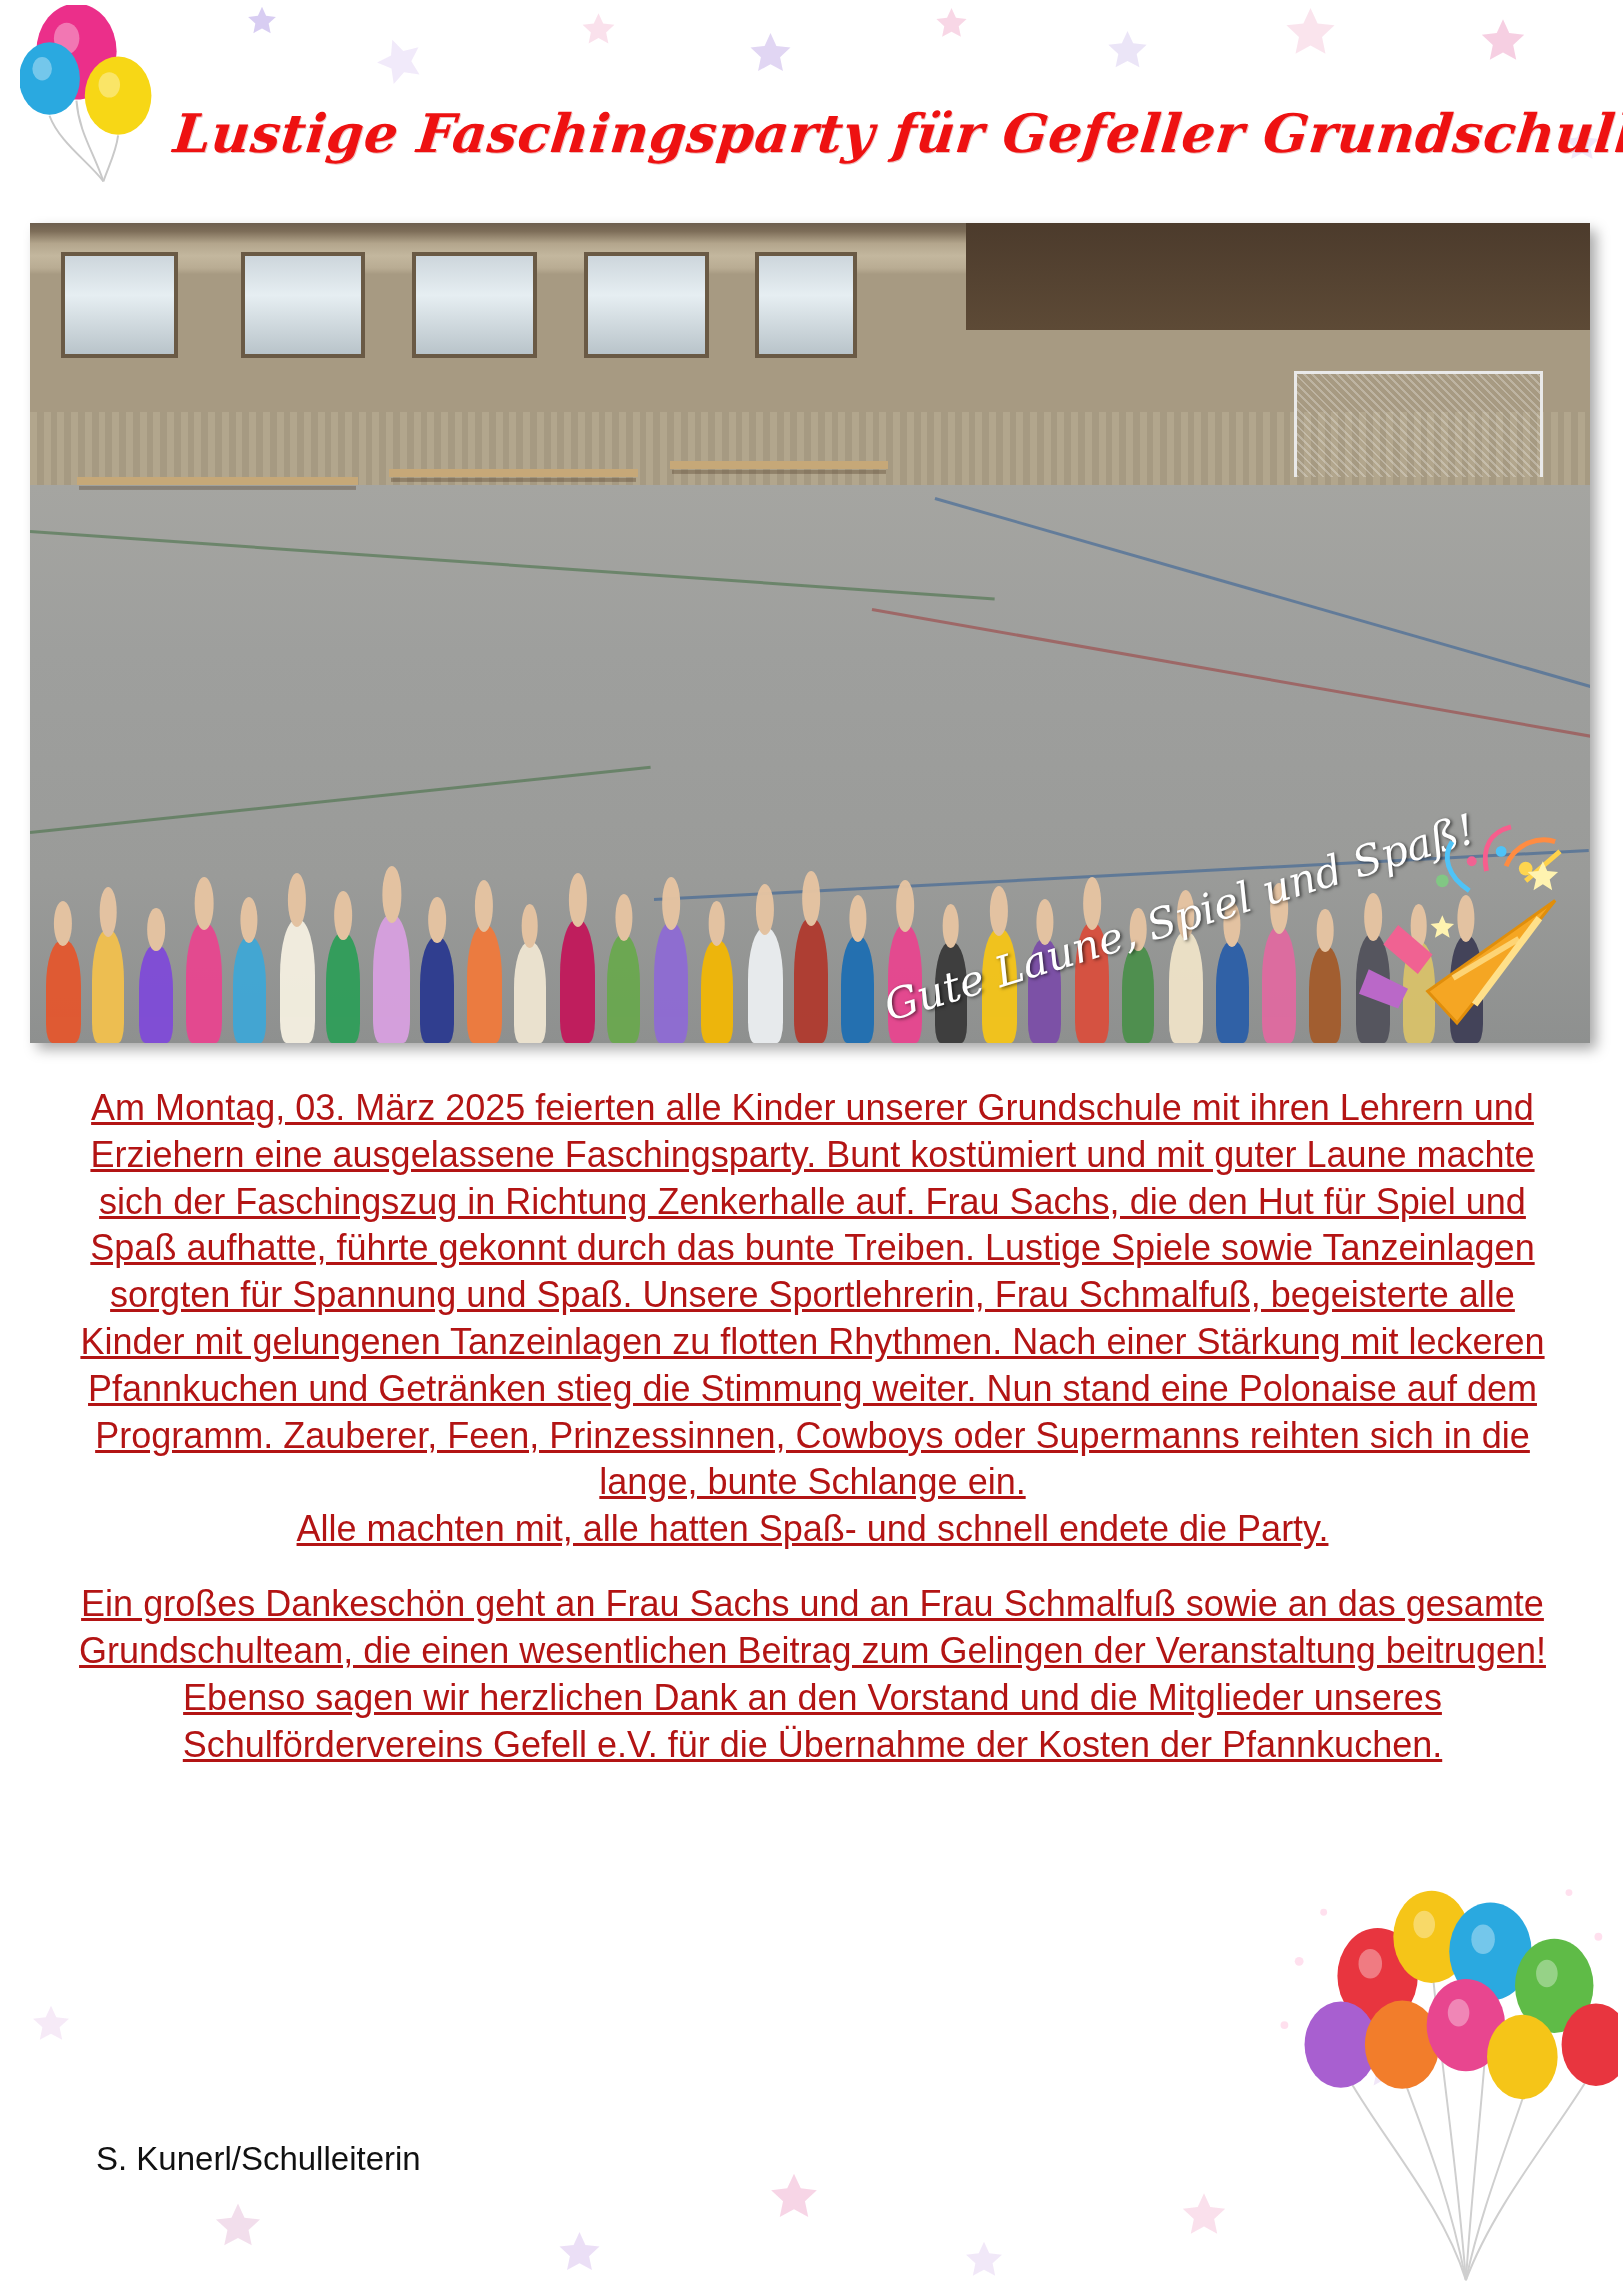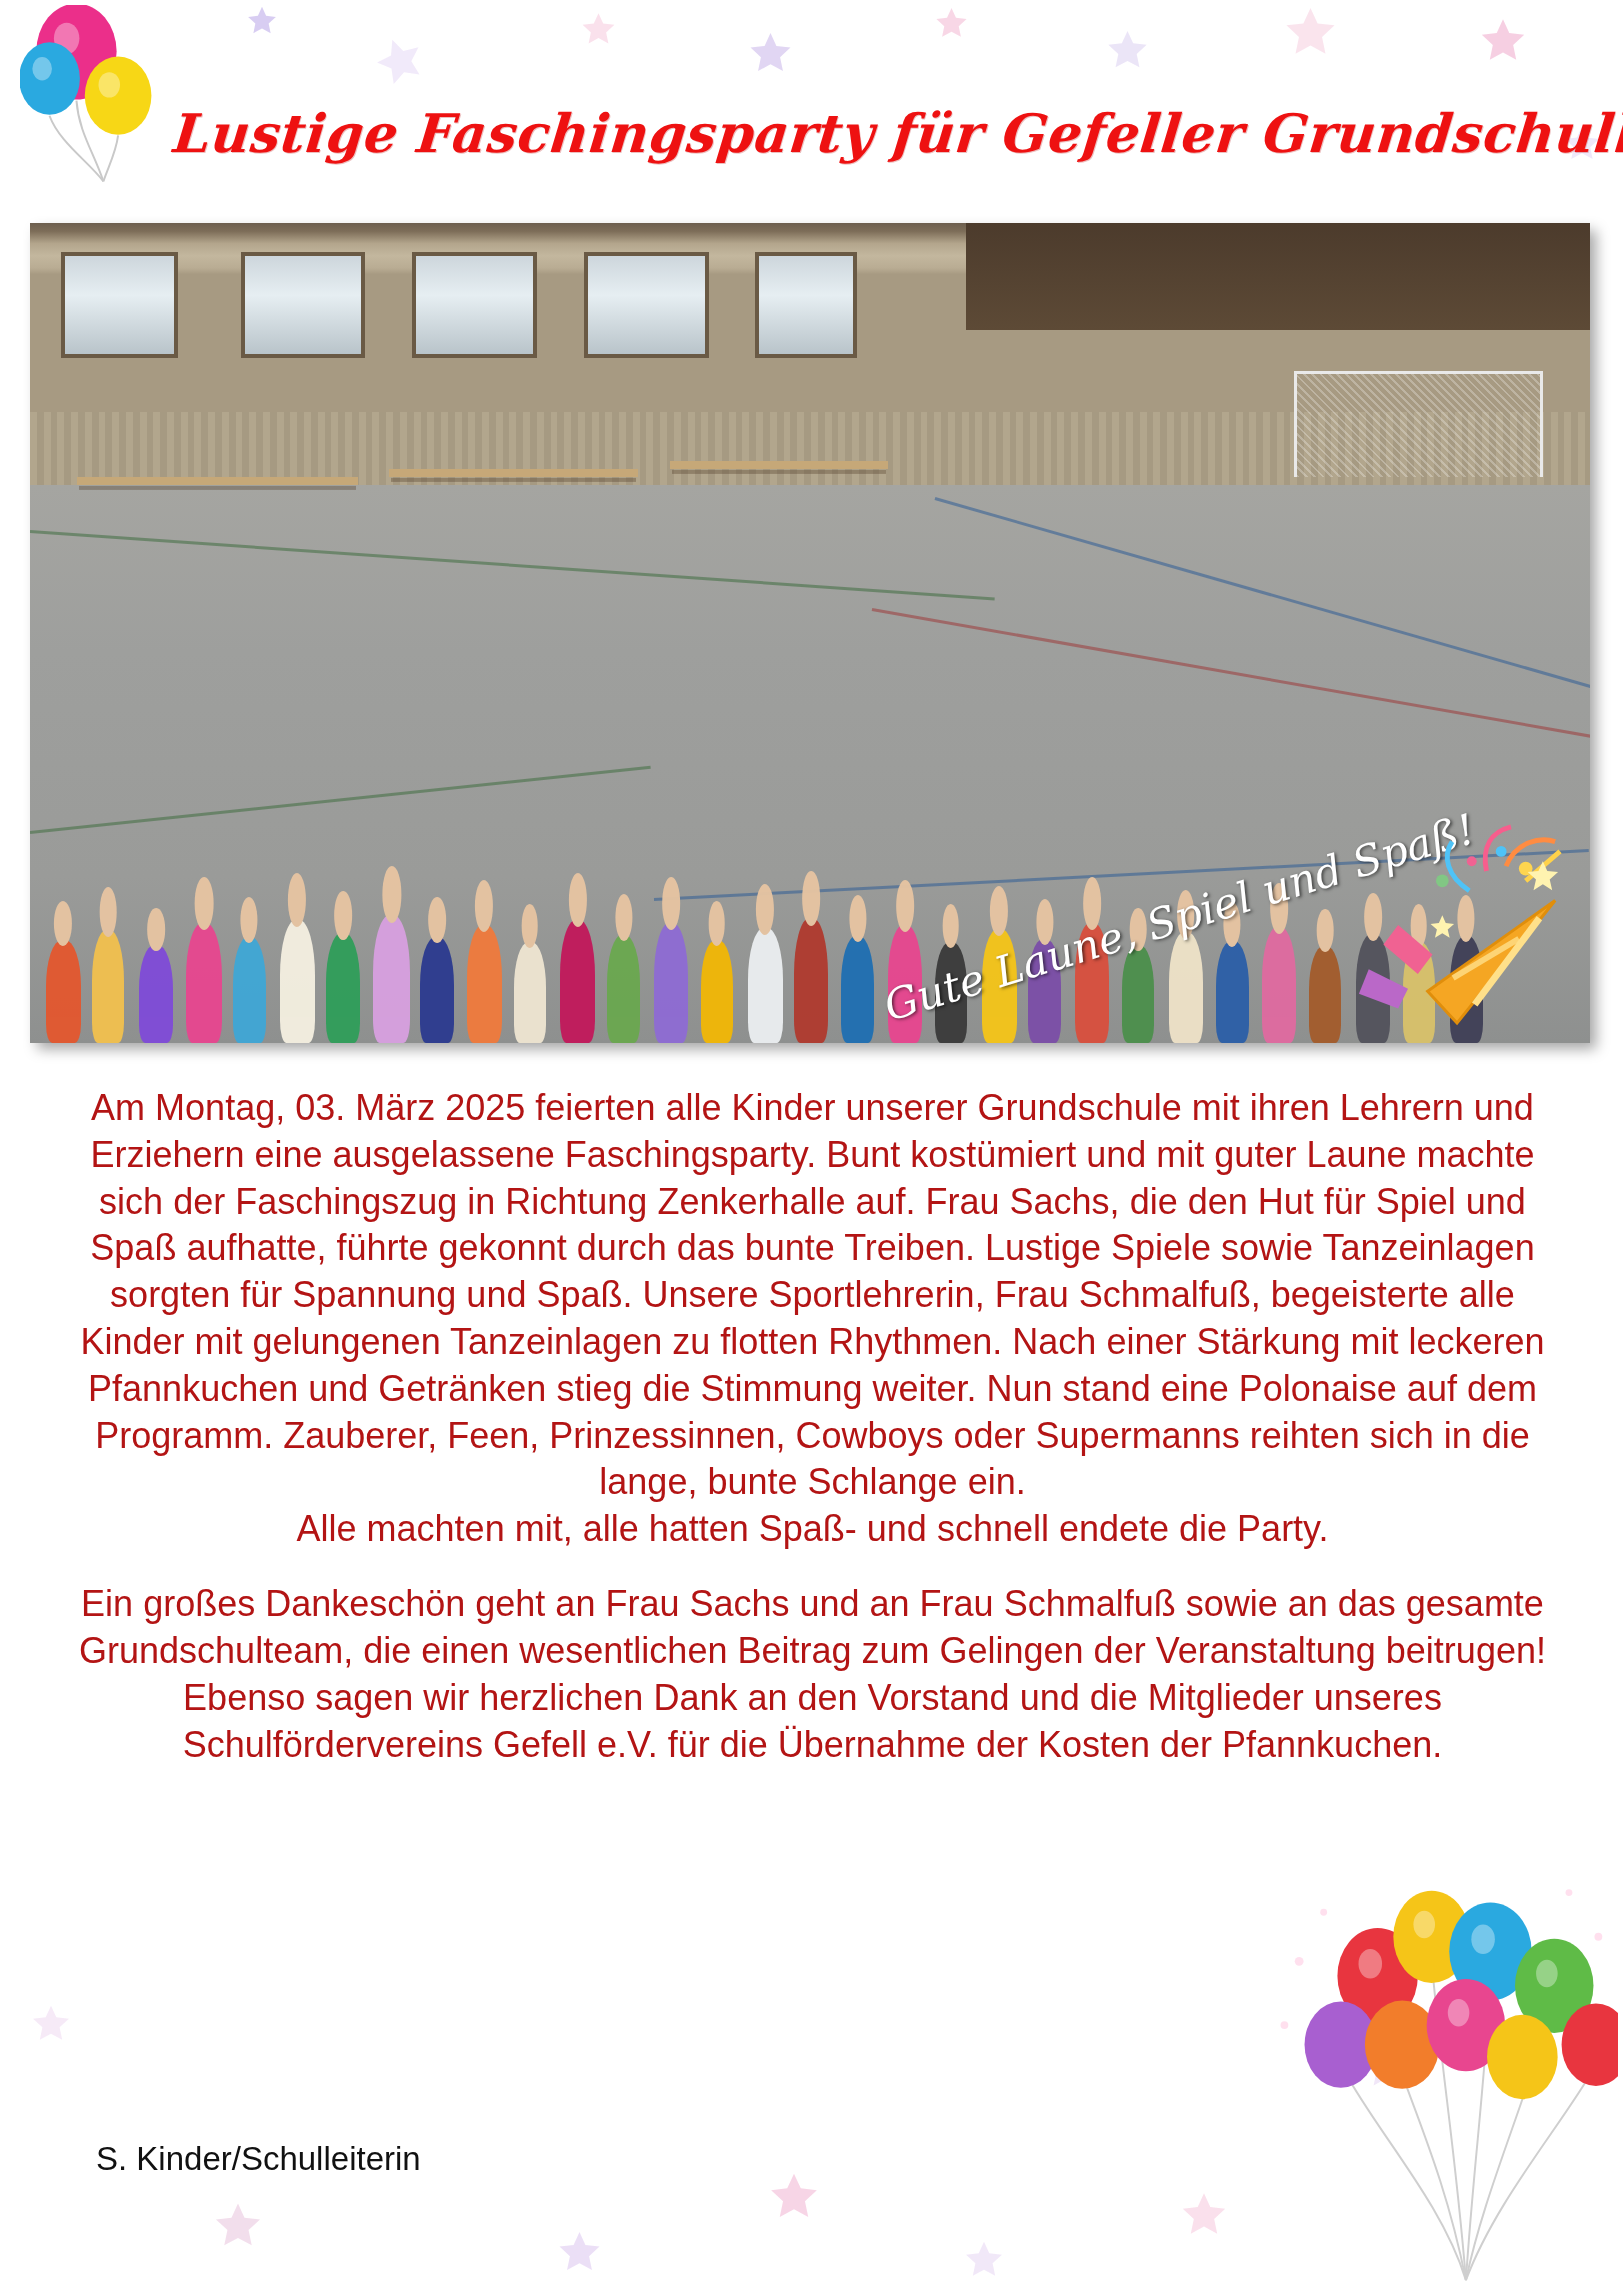--- a/index.html
+++ b/index.html
@@ -173,20 +173,21 @@
   
   .article {
     position: absolute;
     left: 69px;
     top: 1085px;
     width: 1487px;
     text-align: center;
     color: #b31414;
     font-size: 36px;
     line-height: 1.30;
+    text-decoration: underline;
   }
   .article p { margin: 0 0 28.5px 0; }
   .article p:last-child { margin-bottom: 16px; }
 
   .signature {
     position: absolute;
     left: 96px;
     top: 2140px;
     font-size: 33px;
     color: #111111;
@@ -396,21 +397,21 @@
     </svg>
   </div>
 </div>
 
 <div class="article">
   <p style="white-space:pre-line;">Am Montag, 03. März 2025 feierten alle Kinder unserer Grundschule mit ihren Lehrern und Erziehern eine ausgelassene Faschingsparty. Bunt kostümiert und mit guter Laune machte sich der Faschingszug in Richtung Zenkerhalle auf. Frau Sachs, die den Hut für Spiel und Spaß aufhatte, führte gekonnt durch das bunte Treiben. Lustige Spiele sowie Tanzeinlagen sorgten für Spannung und Spaß. Unsere Sportlehrerin, Frau Schmalfuß, begeisterte alle Kinder mit gelungenen Tanzeinlagen zu flotten Rhythmen. Nach einer Stärkung mit leckeren Pfannkuchen und Getränken stieg die Stimmung weiter. Nun stand eine Polonaise auf dem Programm. Zauberer, Feen, Prinzessinnen, Cowboys oder Supermanns reihten sich in die lange, bunte Schlange ein.
 Alle machten mit, alle hatten Spaß- und schnell endete die Party.</p>
   <p>Ein großes Dankeschön geht an Frau Sachs und an Frau Schmalfuß sowie an das gesamte Grundschulteam, die einen wesentlichen Beitrag zum Gelingen der Veranstaltung beitrugen! Ebenso sagen wir herzlichen Dank an den Vorstand und die Mitglieder unseres Schulfördervereins Gefell e.V. für die Übernahme der Kosten der Pfannkuchen.</p>
 </div>
 
-<div class="signature">S. Kinder/Schulleiterin</div>
+<div class="signature">S. Kunerl/Schulleiterin</div>
 
 <svg class="balloon-bunch" viewBox="0 0 740 980">
   <g stroke="#cfcfcf" stroke-width="4" fill="none">
     <path d="M250 380 C 300 560, 380 700, 430 950"></path>
     <path d="M360 300 C 380 520, 410 700, 430 950"></path>
     <path d="M480 330 C 470 540, 445 720, 430 950"></path>
     <path d="M600 400 C 560 570, 470 760, 430 950"></path>
     <path d="M690 520 C 620 640, 490 790, 430 950"></path>
     <path d="M180 520 C 250 650, 380 790, 430 950"></path>
   </g>

